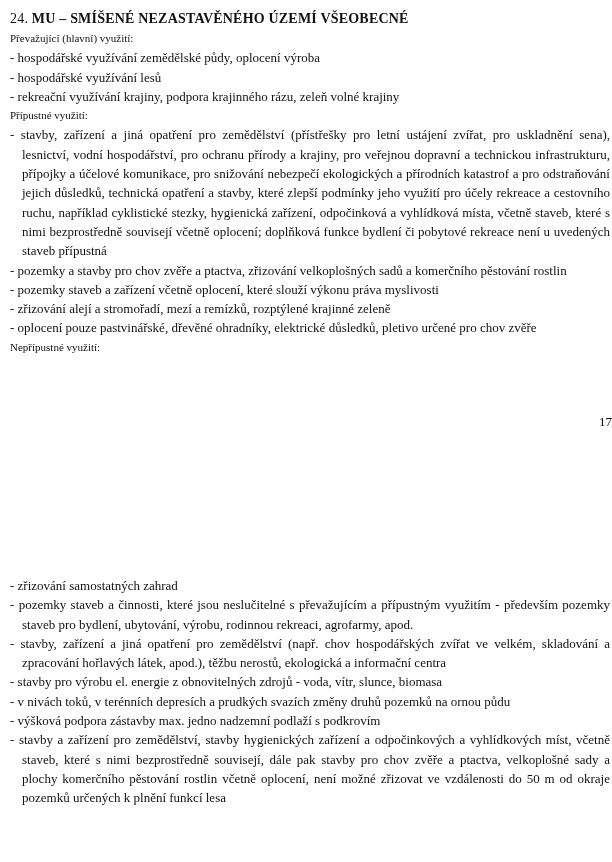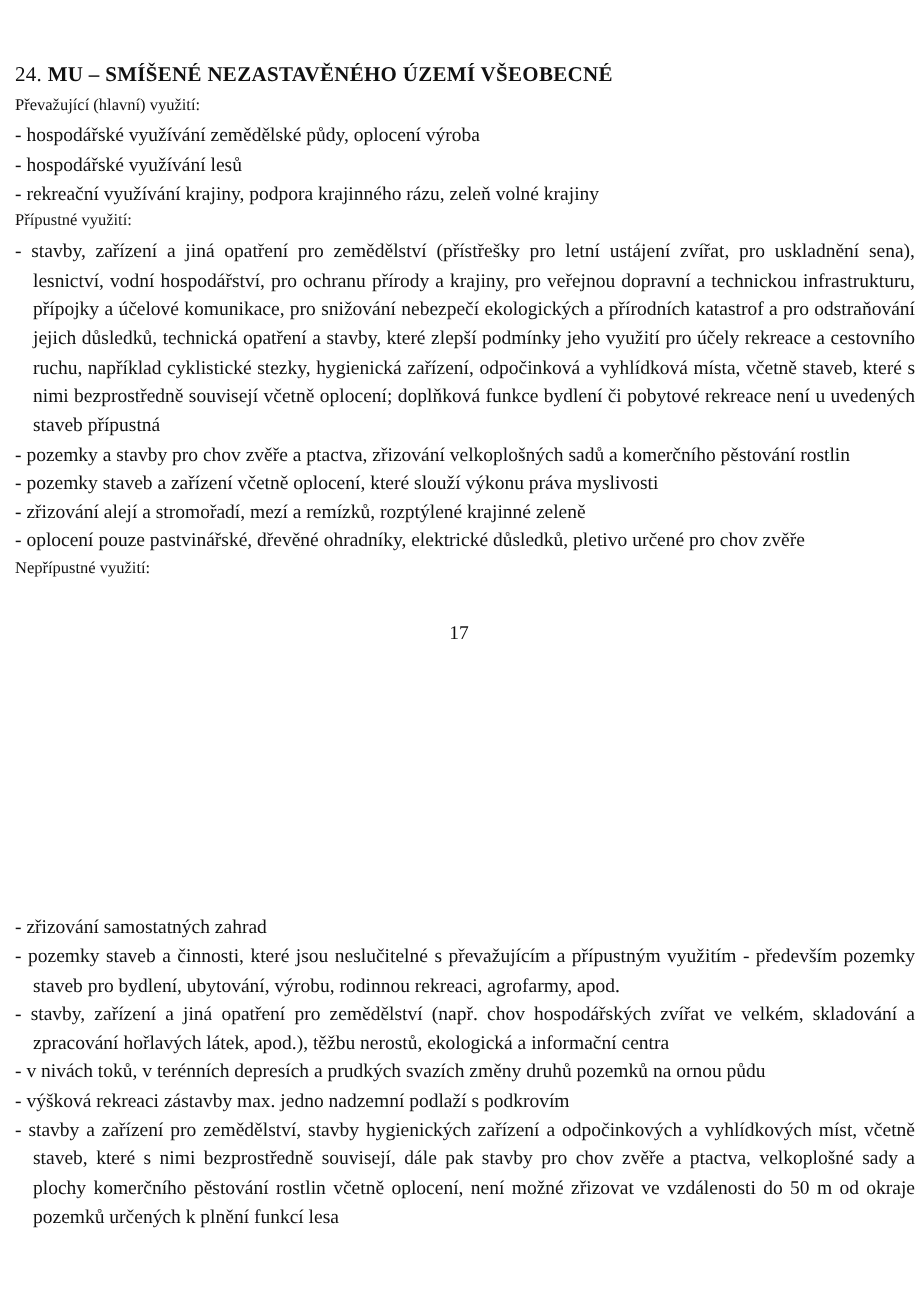--- a/index.html
+++ b/index.html
@@ -13,21 +13,20 @@
     height: 862px;
     background: #ffffff;
     color: #111111;
     font-family: "Liberation Serif", "DejaVu Serif", serif;
     overflow: hidden;
   }
   .content-block {
     position: absolute;
     left: 10px;
     right: 2px;
-    margin-top: 32px;
   }
   .content-page1 { top: 9px; }
   .content-page2 { top: 576px; }
 
   h1, h2, p { margin: 0; padding: 0; }
 
   .doc-title {
     font-size: 14px;
     line-height: 20px;
     font-weight: bold;
@@ -47,21 +46,21 @@
     text-align: justify;
     padding-left: 12px;
     text-indent: -12px;
   }
 
   .page-number {
     position: absolute;
     top: 412px;
     left: 0;
     width: 100%;
-    text-align: center;
+    text-align: right;
     font-size: 13px;
     line-height: 19px;
   }
 </style>
 </head>
 <body>
 
 <div class="page">
 
   <div class="content-block content-page1">
@@ -85,20 +84,21 @@
     <h2 class="heading">Nepřípustné využití:</h2>
   </div>
 
   <div class="page-number">17</div>
 
   <div class="content-block content-page2">
 
     <p class="bullet"><span>-</span> <span>zřizování samostatných zahrad</span></p>
     <p class="bullet"><span>-</span> <span>pozemky staveb a činnosti, které jsou neslučitelné s převažujícím a přípustným využitím - především pozemky staveb pro bydlení, ubytování, výrobu, rodinnou rekreaci, agrofarmy, apod.</span></p>
     <p class="bullet"><span>-</span> <span>stavby, zařízení a jiná opatření pro zemědělství (např. chov hospodářských zvířat ve velkém, skladování a zpracování hořlavých látek, apod.), těžbu nerostů, ekologická a informační centra</span></p>
+    <p class="bullet"><span>-</span> <span>stavby pro výrobu el. energie z obnovitelných zdrojů - voda, vítr, slunce, biomasa</span></p>
     <p class="bullet"><span>-</span> <span>v nivách toků, v terénních depresích a prudkých svazích změny druhů pozemků na ornou půdu</span></p>
 
 
-    <p class="bullet"><span>-</span> <span>výšková rekreaci zástavby max. jedno nadzemní podlaží s podkrovím</span></p>
+    <p class="bullet"><span>-</span> <span>výšková podpora zástavby max. jedno nadzemní podlaží s podkrovím</span></p>
     <p class="bullet"><span>-</span> <span>stavby a zařízení pro zemědělství, stavby hygienických zařízení a odpočinkových a vyhlídkových míst, včetně staveb, které s nimi bezprostředně souvisejí, dále pak stavby pro chov zvěře a ptactva, velkoplošné sady a plochy komerčního pěstování rostlin včetně oplocení, není možné zřizovat ve vzdálenosti do 50 m od okraje pozemků určených k plnění funkcí lesa</span></p>
   </div>
 
 </div>
 
 </body></html>

